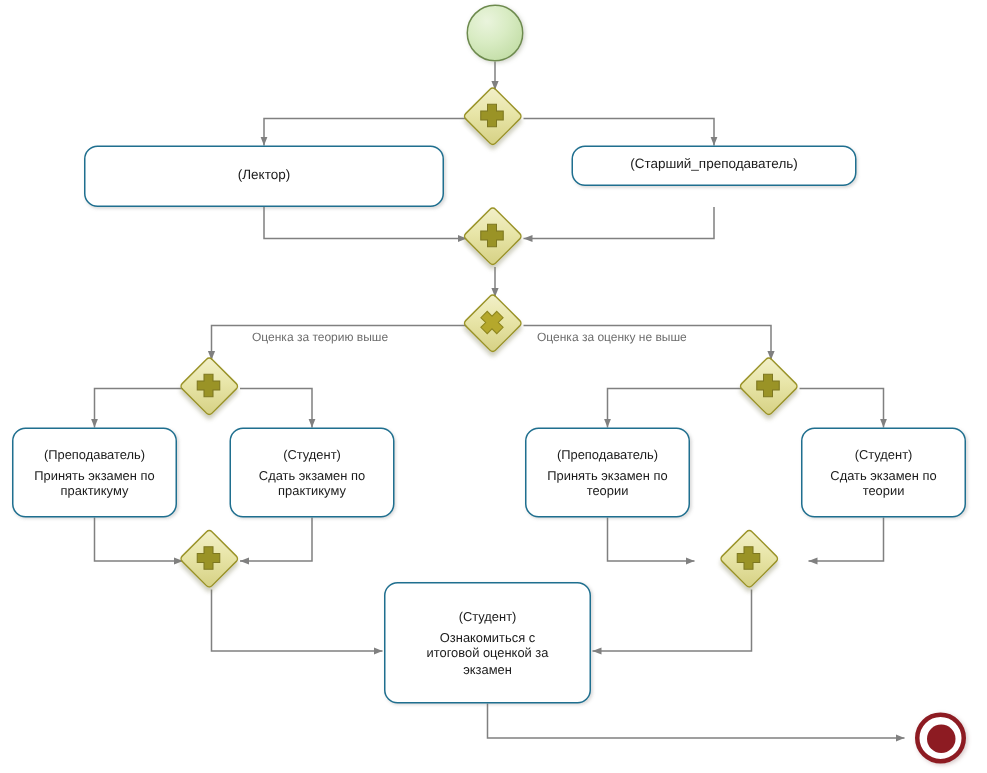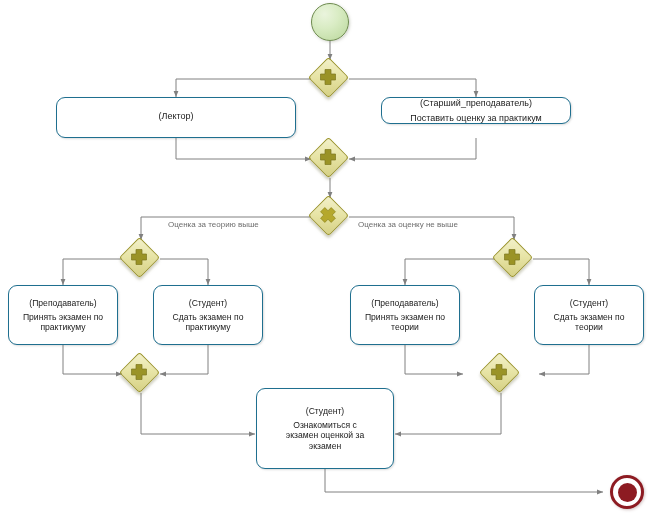--- a/index.html
+++ b/index.html
@@ -179,21 +179,20 @@
       <path d="M14,9.5 L20,9.5 L20,14 L24.5,14 L24.5,20 L20,20 L20,24.5 L14,24.5 L14,20 L9.5,20 L9.5,14 L14,14 z" fill="#9a9326" stroke="#7d7720" stroke-width="0.7"></path>
     </svg>
   </div>
 
   <div class="node task wide" style="left:56px; top:97px; width:240px; height:41px;">
     <div class="role">(Лектор)</div>
   </div>
 
   <div class="node task wide" style="left:381px; top:97px; width:190px; height:27px;">
     <div class="role">(Старший_преподаватель)</div>
-    <div class="title">Поставить оценку за практикум</div>
   </div>
 
   <div class="node gateway" style="left:311px; top:140px;">
     <div class="gw-shape"></div>
     <svg class="gw-mark" viewBox="0 0 38 38">
       <path d="M14,9.5 L20,9.5 L20,14 L24.5,14 L24.5,20 L20,20 L20,24.5 L14,24.5 L14,20 L9.5,20 L9.5,14 L14,14 z" fill="#9a9326" stroke="#7d7720" stroke-width="0.7"></path>
     </svg>
   </div>
 
   <div class="node gateway" style="left:311px; top:198px;">
@@ -256,21 +255,21 @@
   <div class="node gateway" style="left:482px; top:355px;">
     <div class="gw-shape"></div>
     <svg class="gw-mark" viewBox="0 0 38 38">
       <path d="M14,9.5 L20,9.5 L20,14 L24.5,14 L24.5,20 L20,20 L20,24.5 L14,24.5 L14,20 L9.5,20 L9.5,14 L14,14 z" fill="#9a9326" stroke="#7d7720" stroke-width="0.7"></path>
     </svg>
   </div>
 
   <div class="node task" style="left:256px; top:388px; width:138px; height:81px;">
     <div class="role">(Студент)</div>
     <div class="title">Ознакомиться с</div>
-    <div class="title">экзамен оценкой за</div>
+    <div class="title">итоговой оценкой за</div>
     <div class="title">экзамен</div>
   </div>
 
   <div class="node end-event" style="left:610px; top:475px;">
     <div class="inner"></div>
   </div>
 
 </div>
 
 </body></html>

